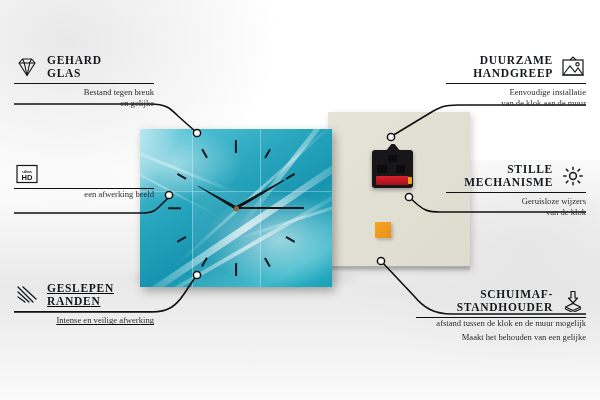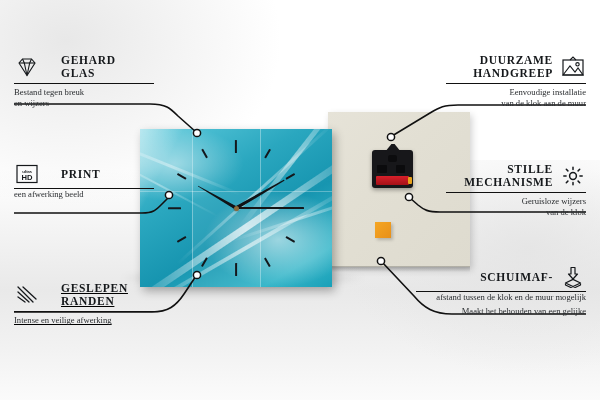--- a/index.html
+++ b/index.html
@@ -99,30 +99,29 @@
     filter:blur(3px);
   }
 
   
   .callout{position:absolute;}
   .co-head{display:flex;align-items:center;gap:7px;}
   .co-title{
     font-family:"Liberation Serif", serif;font-weight:bold;
     font-size:11.5px;letter-spacing:.7px;color:#15181b;line-height:13px;
     text-transform:uppercase;
-    margin-left:14px;
   }
   .co-rule{height:1.4px;background:#111;margin-top:3px;}
   .co-sub{
     font-family:"Liberation Serif", serif;font-size:8.6px;line-height:11px;
     color:#2a2d30;margin-top:3px;
   }
   .left .co-head{justify-content:flex-start;}
   .left .co-title{text-align:left;}
-  .left .co-sub{text-align:left;}
+  .left .co-sub{text-align:right;}
   .right .co-head{justify-content:flex-end;}
   .right .co-title{text-align:right;}
   .right .co-sub{text-align:right;}
 
   .ico{width:26px;height:22px;flex:0 0 26px;display:block;}
 
   svg.leader{position:absolute;left:0;top:0;width:600px;height:400px;pointer-events:none;}
 </style>
 </head>
 <body>
@@ -220,32 +219,31 @@
             <path d="M8.5,3 L10.3,7 L13,19.5 L15.7,7 L17.5,3"></path>
         </g>
       </svg>
       <div>
         <div class="co-title">GEHARD</div>
         <div class="co-title">GLAS</div>
       </div>
     </div>
     <div class="co-rule" style="width:140px;"></div>
     <div class="co-sub">Bestand tegen breuk</div>
-    <div class="co-sub" style="margin-top:0;">en wijzers</div>
+    <div class="co-sub" style="margin-top:0;">en gelijke</div>
   </div>
 
   <div class="callout left" style="left:14px;top:163px;width:140px;">
     <div class="co-head">
       <svg class="ico" viewBox="0 0 26 22">
         <rect x="3" y="2.5" width="20" height="17" fill="none" stroke="#15181b" stroke-width="1.2"></rect>
         <text x="13" y="9.6" font-family="Liberation Sans, sans-serif" font-size="4.4" font-weight="bold" text-anchor="middle" fill="#15181b">ultra</text>
         <text x="13" y="17" font-family="Liberation Sans, sans-serif" font-size="7.6" font-weight="bold" text-anchor="middle" fill="#15181b">HD</text>
       </svg>
       <div>
-        <div class="co-title">PRINT</div>
       </div>
     </div>
     <div class="co-rule" style="width:140px;"></div>
     <div class="co-sub" style="margin-top:0;">een afwerking beeld</div>
   </div>
 
   <div class="callout left" style="left:14px;top:282px;width:140px;text-decoration:underline;">
     <div class="co-head">
       <svg class="ico" viewBox="0 0 26 22">
         <g stroke="#15181b" stroke-width="1.3" stroke-linecap="round">
@@ -295,24 +293,25 @@
         <path d="M3,19 L10,10 L15,16 L18,12 L23,19 Z" fill="none" stroke="#15181b" stroke-width="1.1"></path>
         <circle cx="17.5" cy="8.3" r="1.7" fill="none" stroke="#15181b" stroke-width="1.1"></circle>
         <path d="M10,4 L13,1 L16,4" fill="none" stroke="#15181b" stroke-width="1.1"></path>
       </svg>
     </div>
     <div class="co-rule" style="width:140px;"></div>
     <div class="co-sub">Eenvoudige installatie</div>
     <div class="co-sub" style="margin-top:0;">van de klok aan de muur</div>
   </div>
 
-  <div class="callout right" style="left:416px;top:266px;width:170px;">
+  <div class="callout right" style="left:416px;top:288px;width:170px;">
     <div class="co-head">
       <div>
         <div class="co-title">SCHUIMAF-</div>
+        <div class="co-title">STANDHOUDER</div>
       </div>
       <svg class="ico" viewBox="0 0 26 22">
         <g fill="none" stroke="#15181b" stroke-width="1.2" stroke-linejoin="round">
           <path d="M11,1.5 L15,1.5 L15,8 L17.5,8 L13,13 L8.5,8 L11,8 Z"></path>
           <path d="M13,13.4 L20.5,17 L13,20.5 L5.5,17 Z"></path>
           <path d="M5.5,17.6 L5.5,19 L13,22.5 L20.5,19 L20.5,17.6"></path>
         </g>
       </svg>
     </div>
     <div class="co-rule" style="width:170px;"></div>

